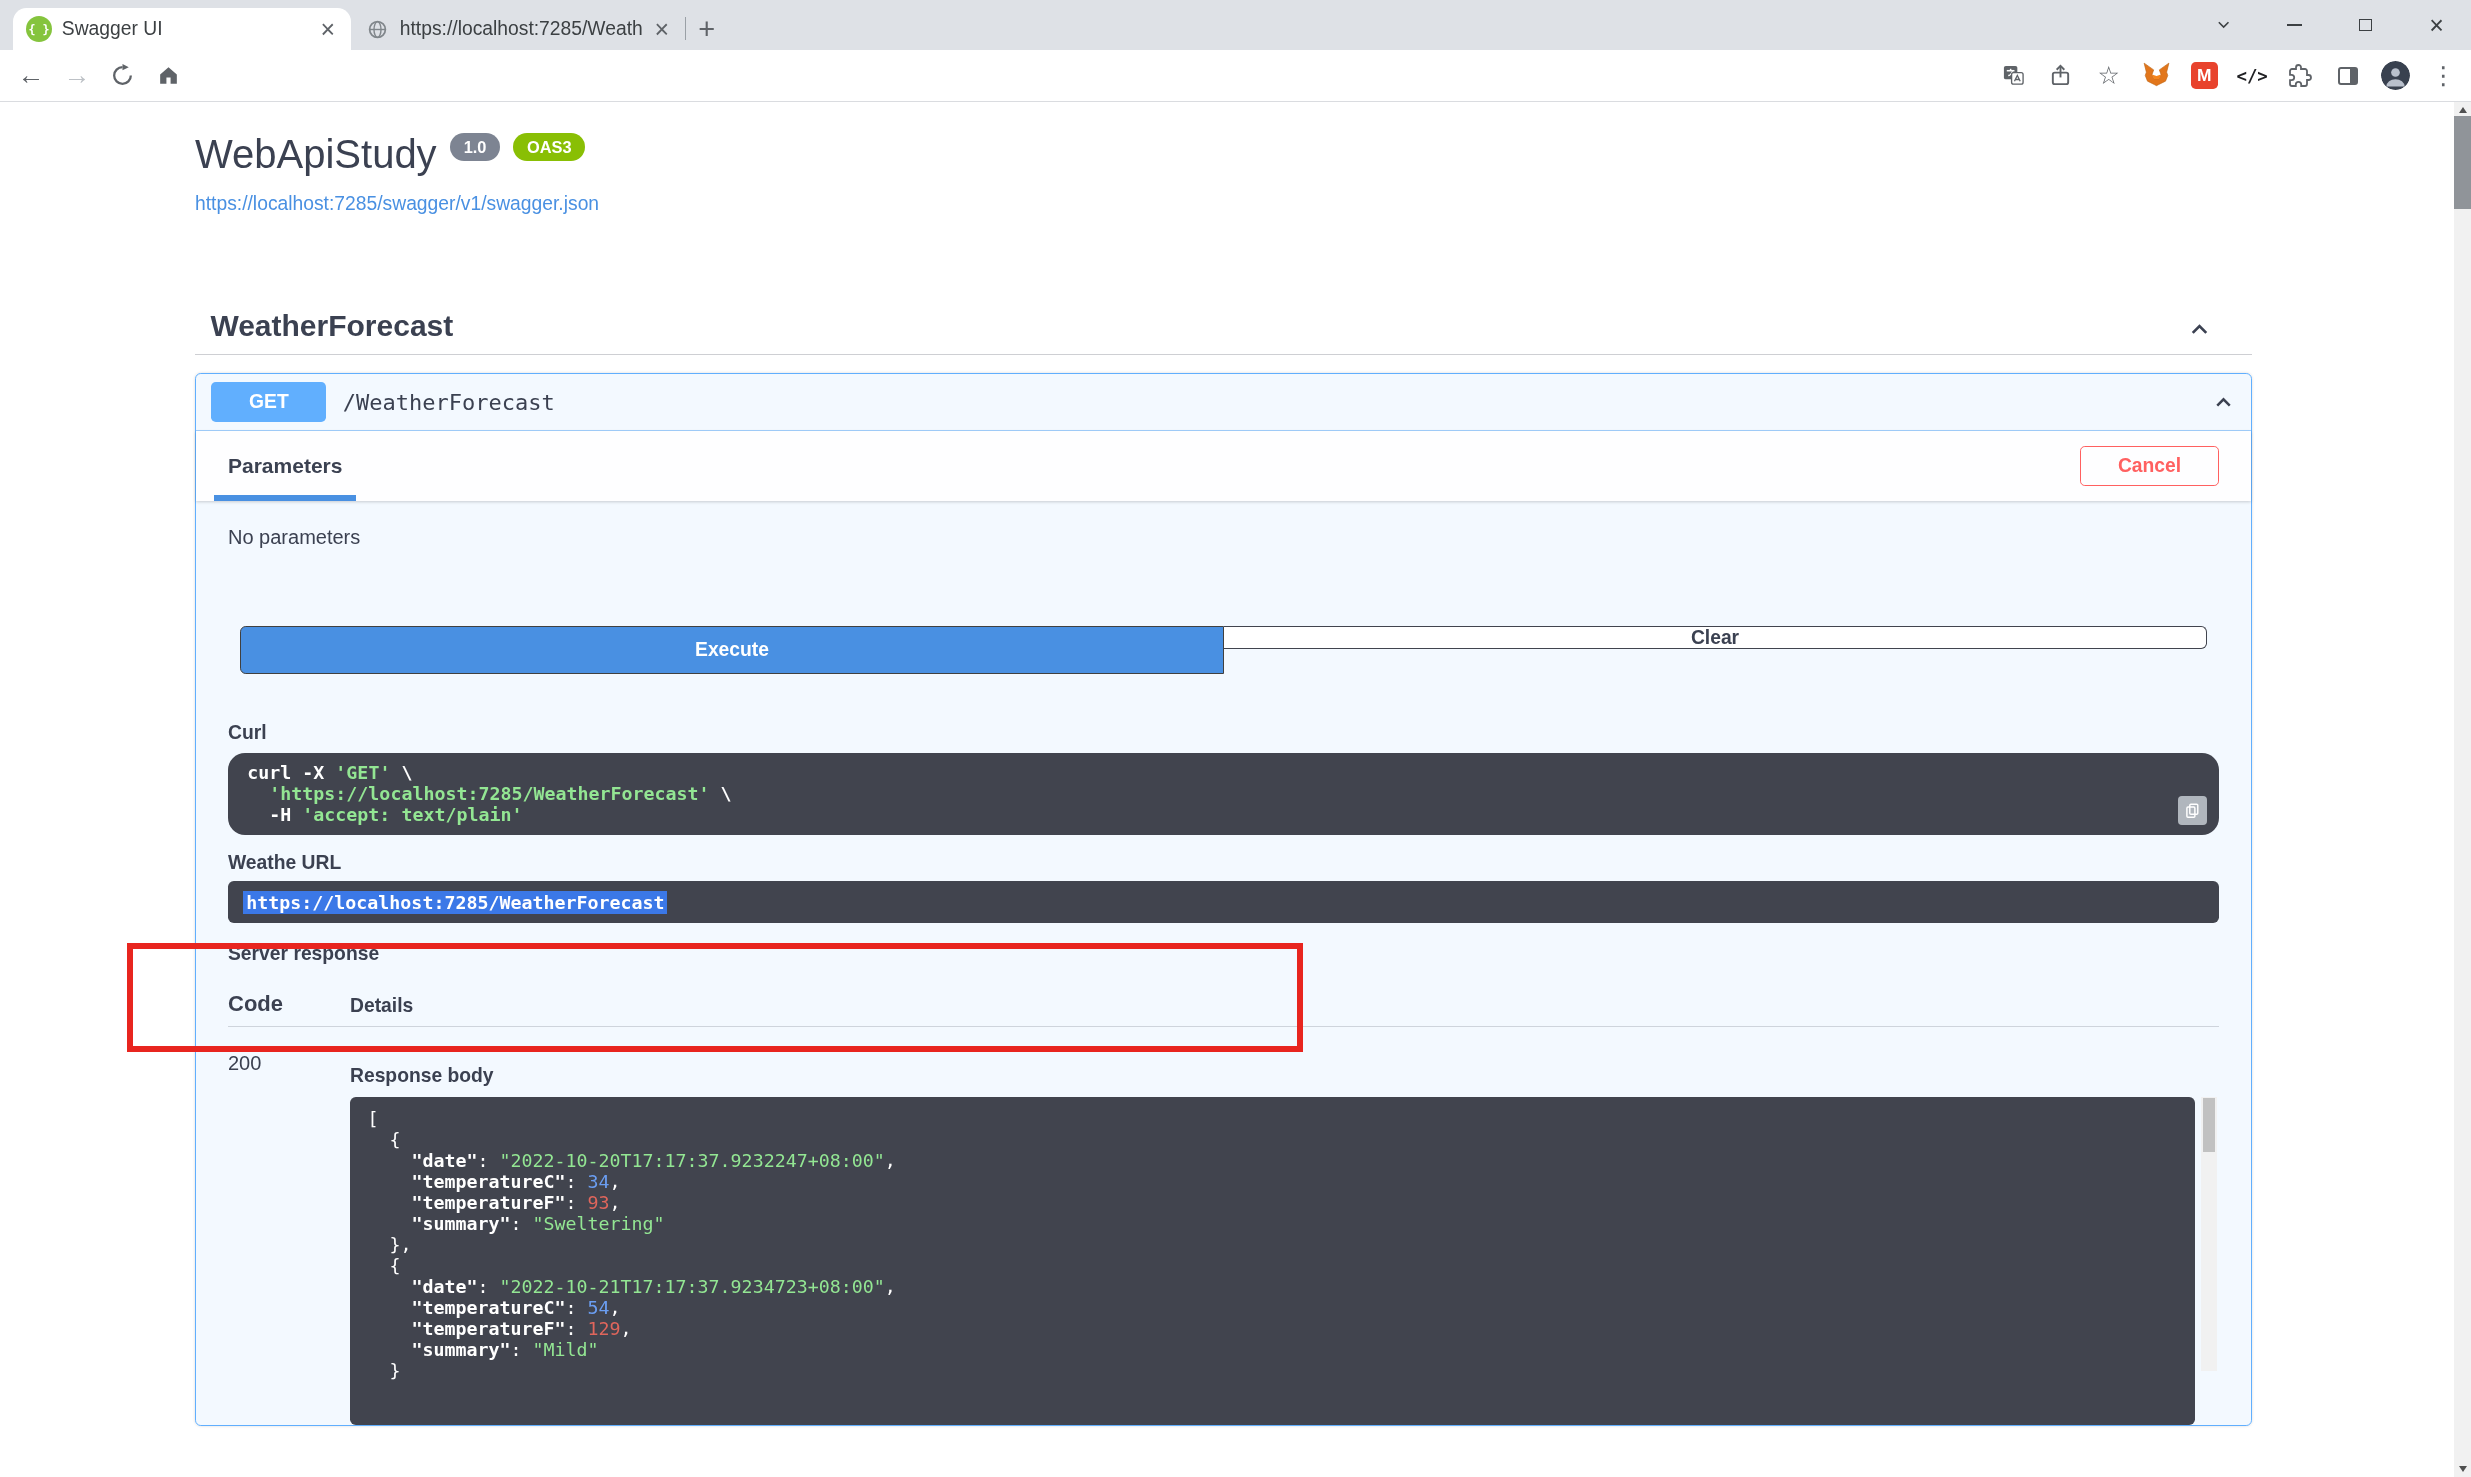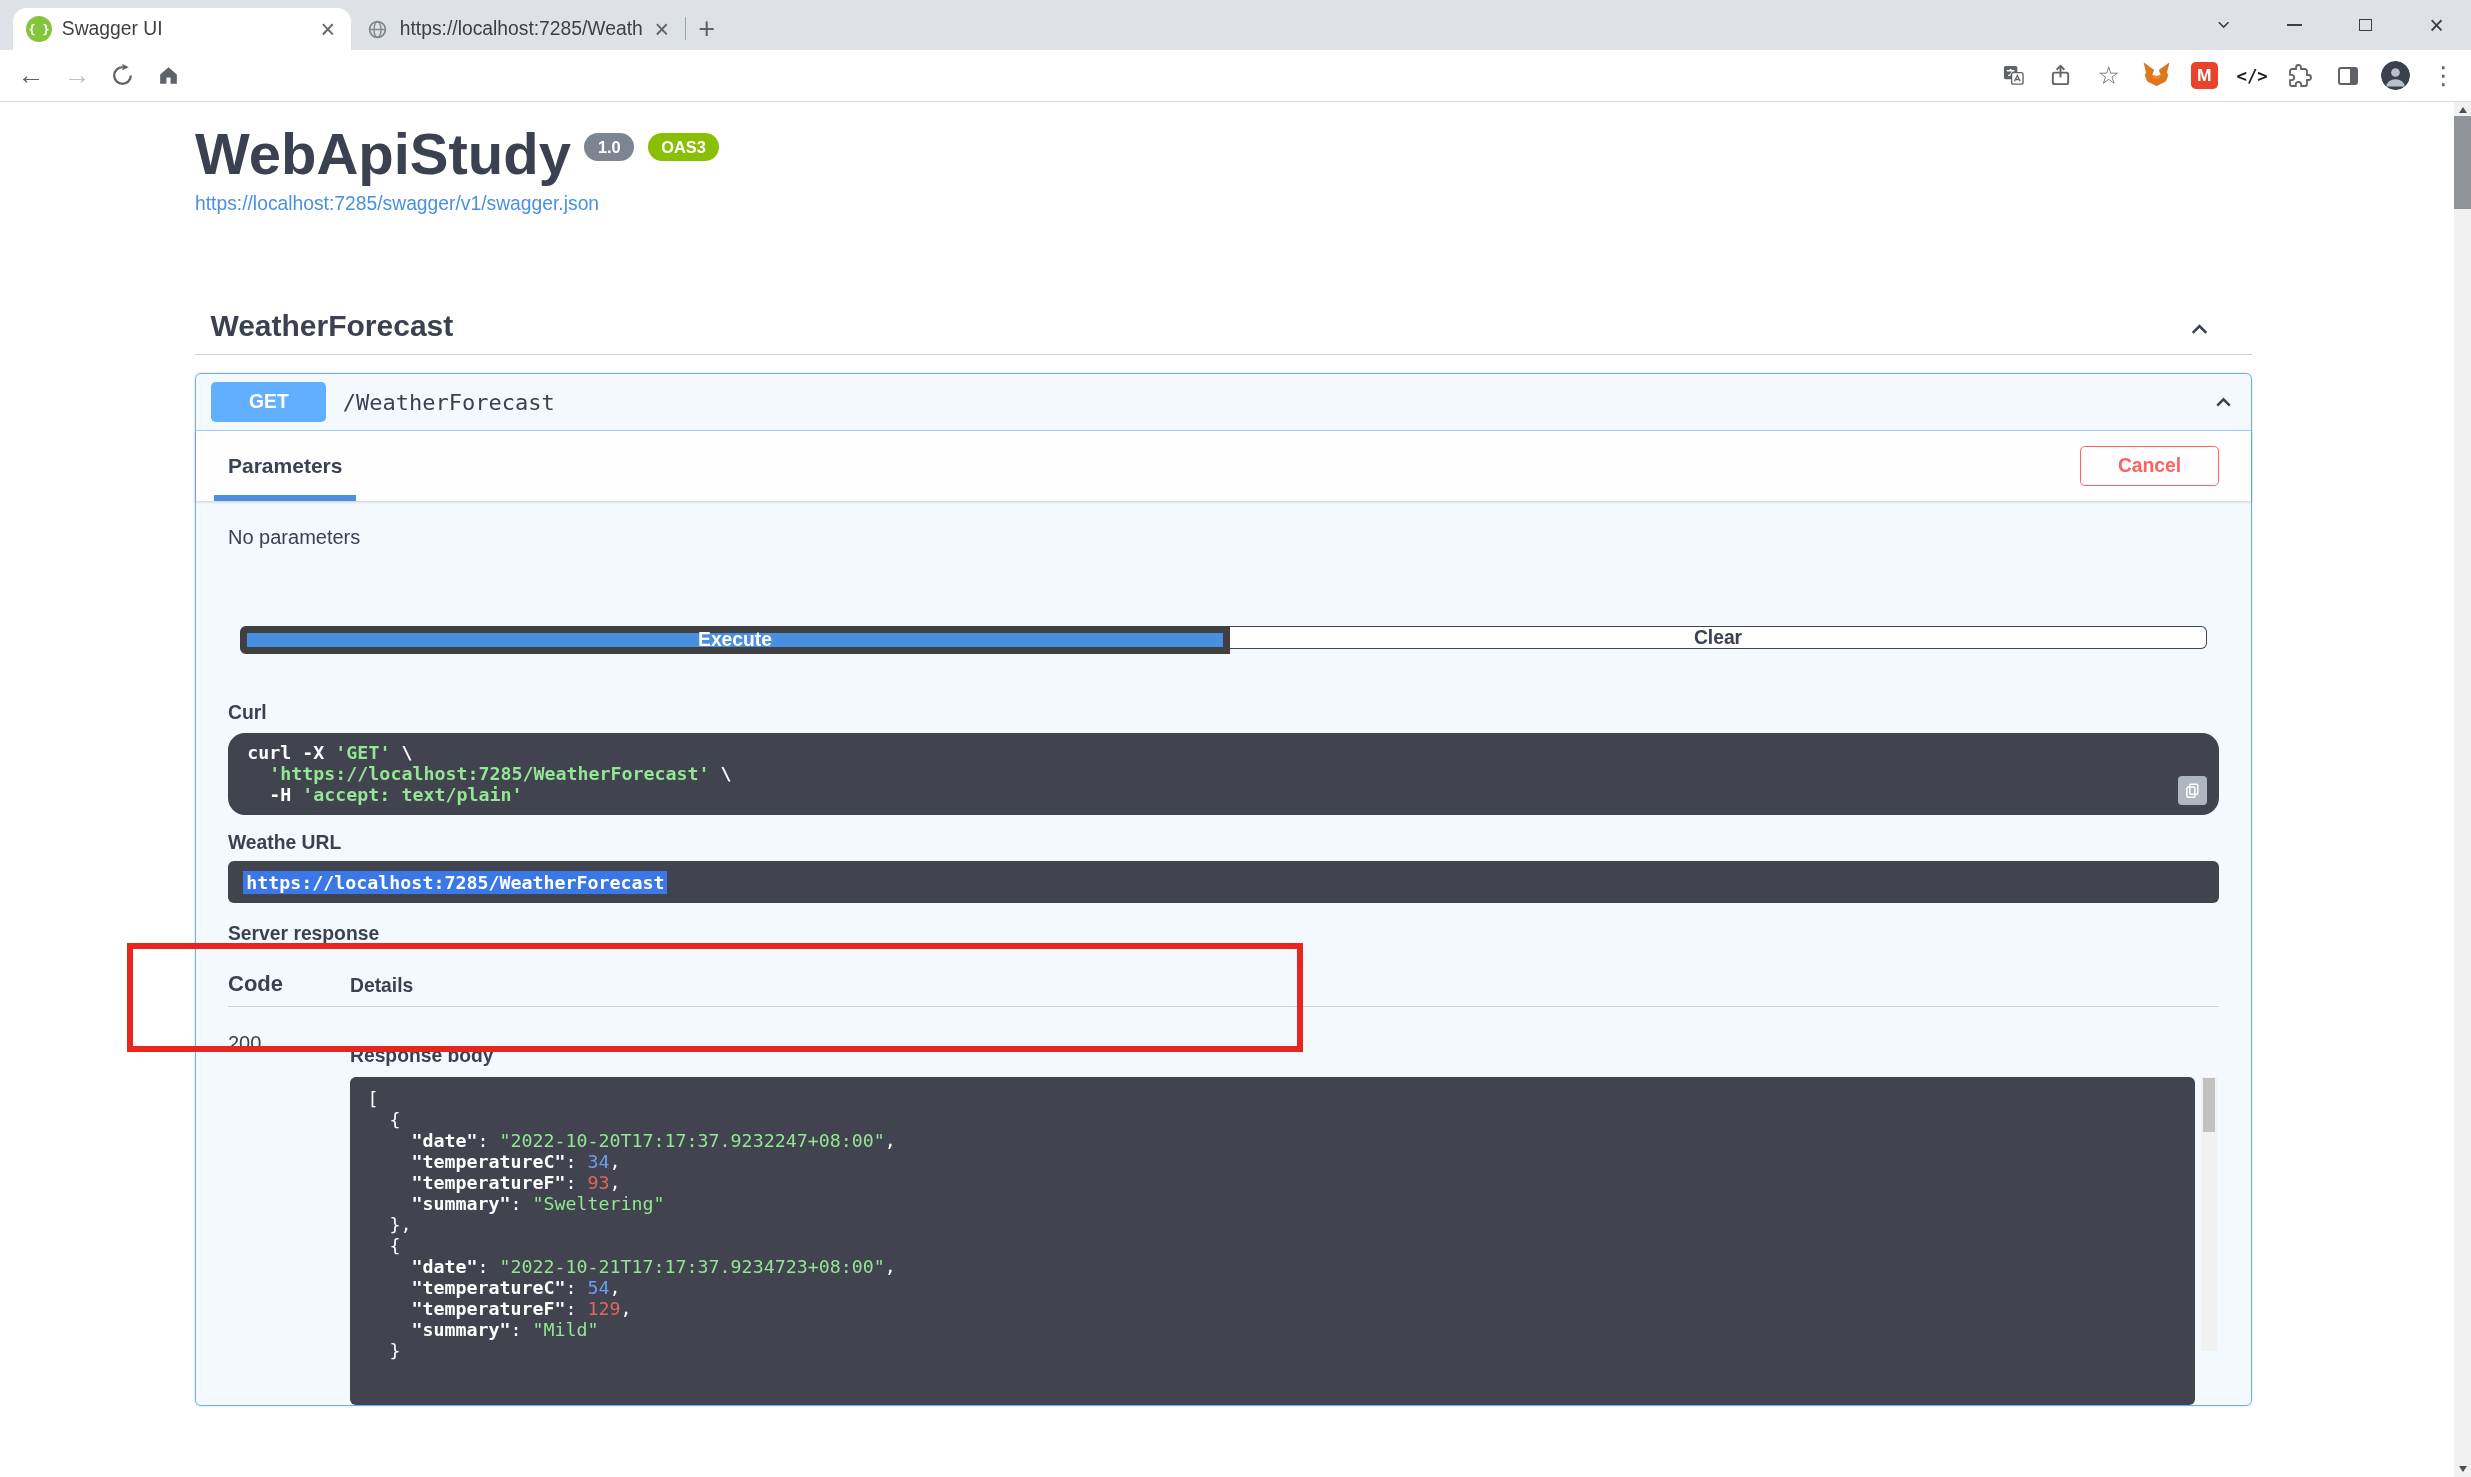--- a/index.html
+++ b/index.html
@@ -46,21 +46,21 @@
   .sb-btn{position:absolute;left:0;width:18.3px;height:16.4px;display:flex;align-items:center;justify-content:center}
   .sb-top{top:0}.sb-bottom{bottom:0}
   .tri-up{width:0;height:0;border-left:4.8px solid transparent;border-right:4.8px solid transparent;border-bottom:6.8px solid #505050}
   .tri-down{width:0;height:0;border-left:4.8px solid transparent;border-right:4.8px solid transparent;border-top:6.8px solid #505050}
   .sb-thumb{position:absolute;top:13.5px;left:0;width:18.3px;height:93px;background:#909499}
 
   
   .content{position:absolute;top:102px;left:0;right:18.3px;bottom:0;background:#fff;overflow:hidden}
   .swagger-wrap{margin-left:195px;width:2057px;color:var(--text-dark)}
   .api-head{padding-top:25px;display:flex;align-items:flex-start;gap:13.5px}
-  .api-title{font-size:58px;font-weight:bold;line-height:54px;margin:0;color:var(--text-dark)}
+  .api-title{font-size:40px;font-weight:normal;line-height:54px;margin:0;color:var(--text-dark)}
   .badge{display:inline-block;border-radius:55px;color:#fff;font-weight:bold;font-size:16.4px;padding:4.8px 13.5px;margin-top:5.8px}
   .badge.version{background:var(--version-gray)}
   .badge.oas{background:var(--oas-green)}
   .spec-link{display:inline-block;margin-top:11.6px;font-size:19.3px;color:var(--link-blue);text-decoration:none}
 
   .section-row{margin-top:94px;display:flex;align-items:flex-end;justify-content:space-between;border-bottom:1px solid rgba(59,65,81,.25);padding:0 39px 11.6px 15.4px}
   .section-title{margin:0;font-size:30px;font-weight:bold;color:var(--text-dark)}
 
   .opblock{margin-top:18.3px;border:1px solid var(--get-blue);border-radius:5.8px;background:rgba(97,175,254,.08);box-shadow:0 0 2.9px rgba(0,0,0,.15)}
   .op-summary{height:57px;display:flex;align-items:center;padding:0 15.4px;border-bottom:1px solid rgba(97,175,254,.55)}
@@ -70,21 +70,21 @@
 
   .tab-strip{height:70px;background:rgba(255,255,255,.85);box-shadow:0 1px 2.9px rgba(0,0,0,.18);display:flex;align-items:center;padding:0 32px}
   .params-tab{position:relative;height:100%;display:flex;align-items:center}
   .params-tab::after{content:"";position:absolute;left:-14.5px;bottom:0;width:142px;height:6.8px;background:var(--execute-blue)}
   .params-tab h4{margin:0;font-size:21px;font-weight:bold;color:var(--text-dark)}
   .cancel-btn{margin-left:auto;width:139px;height:40px;border:1.9px solid var(--cancel-red);border-radius:4.8px;color:var(--cancel-red);font-weight:bold;font-size:19.3px;background:transparent;display:flex;align-items:center;justify-content:center}
 
   .no-params{padding:25px 32px 0;font-size:20px;color:var(--text-dark)}
 
   .exec-row{display:flex;margin:77px 44px 0}
-  .btn-execute{flex:1;height:28px;background:var(--execute-blue);border:7px solid #404040;color:#fff;font-weight:bold;font-size:19.3px;border-radius:5.8px 0 0 5.8px;display:flex;align-items:center;justify-content:center}
+  .btn-execute{flex:1;height:48px;background:var(--execute-blue);border:1px solid #404040;color:#fff;font-weight:bold;font-size:19.3px;border-radius:5.8px 0 0 5.8px;display:flex;align-items:center;justify-content:center}
   .btn-clear{flex:1;height:23px;background:#fff;border:1px solid #41444e;border-left:none;color:var(--text-dark);font-weight:bold;font-size:19.3px;border-radius:0 5.8px 5.8px 0;display:flex;align-items:center;justify-content:center}
 
   .responses-strip{margin-top:50px;height:63px;background:rgba(255,255,255,.85);box-shadow:0 1px 2.9px rgba(0,0,0,.12);display:flex;align-items:center;padding:0 32px;font-size:21px;font-weight:bold;color:var(--text-dark)}
   .responses-body{padding:0 32px;position:relative}
 
   .mini-label{font-size:19.3px;font-weight:bold;color:var(--text-dark)}
   .curl-label{margin-top:48px}
   .curl-block{position:relative;margin-top:8.7px;background:var(--code-bg);border-radius:17px;padding:8.7px 19.3px;height:82px}
   .code-line{font-family:"DejaVu Sans Mono",monospace;font-size:18.3px;line-height:21px;white-space:pre;color:#fff}
   .curl-block .code-line{font-weight:bold}

